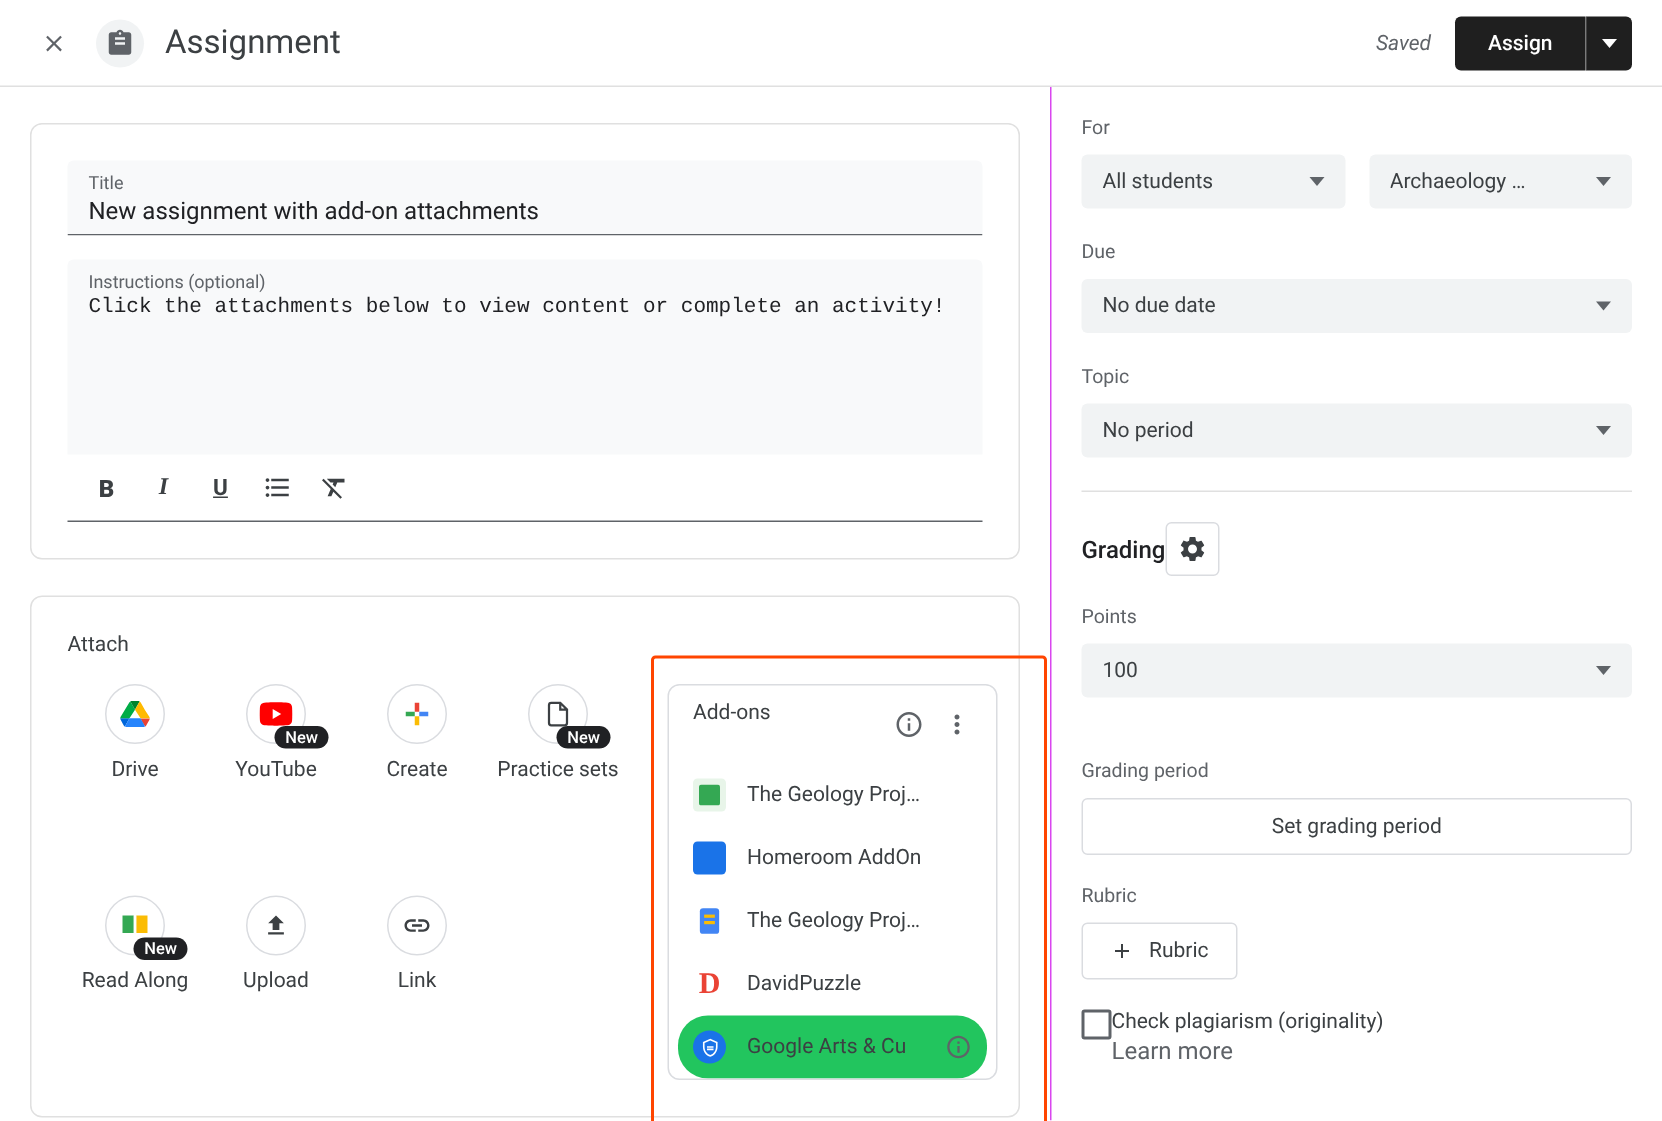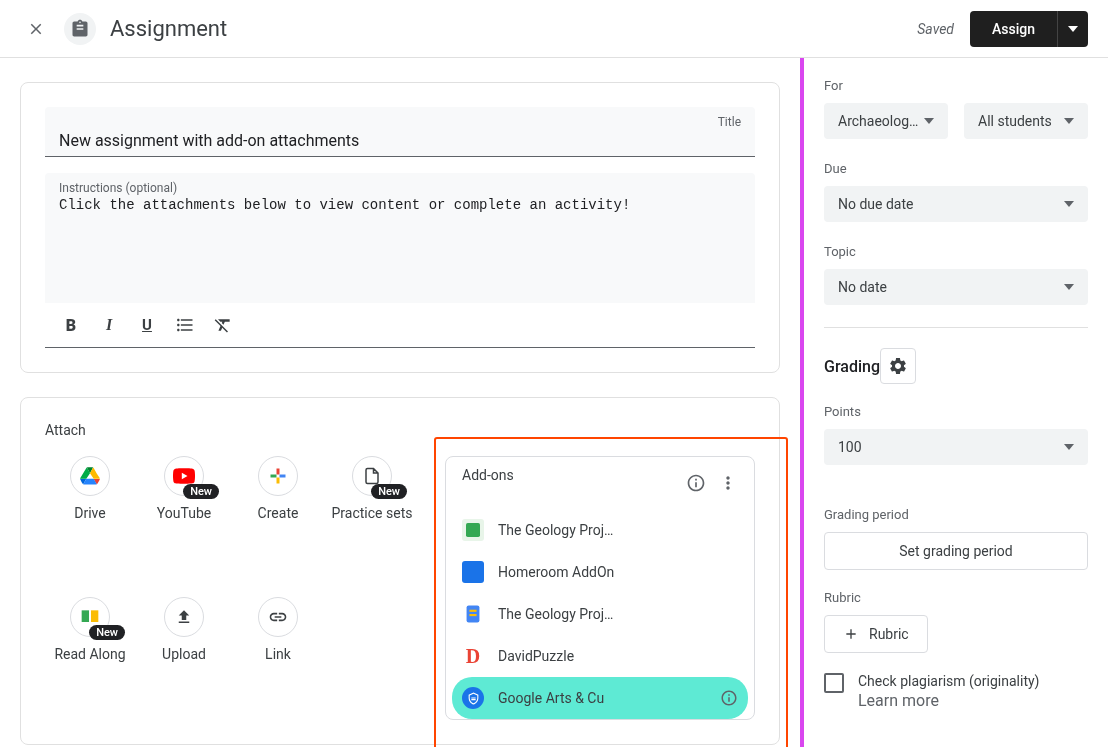--- a/index.html
+++ b/index.html
@@ -14,28 +14,28 @@
     .page-title { font-size: 22px; color: #3c4043; margin-left: 14px; font-weight: 400; }
     .header-right { margin-left: auto; display: flex; align-items: center; gap: 16px; }
     .saved { font-style: italic; color: #5f6368; font-size: 14px; }
     .assign-wrap { display: flex; }
     .assign-btn { background: #1f1f1f; color: #fff; padding: 10px 22px; font-size: 14px; border: none; border-radius: 4px 0 0 4px; cursor: pointer; font-weight: 500; }
     .assign-drop { background: #1f1f1f; color: #fff; border: none; border-left: 1px solid #444; padding: 10px 10px; border-radius: 0 4px 4px 0; cursor: pointer; display: flex; align-items: center; }
     
     
     .main { display: flex; height: calc(747px - 58px); }
     .left { flex: 1; padding: 24px 20px; overflow-y: auto; }
-    .right { width: 308px; border-left: 4px solid #d946ef; padding: 20px 20px; overflow-y: auto; }
+    .right { width: 408px; border-left: 1px solid #d946ef; padding: 20px 20px; overflow-y: auto; }
     
     
     .card { border: 1px solid #e0e0e0; border-radius: 8px; padding: 24px; margin-bottom: 24px; background: #fff; }
     
     
     .field-title { background: #f8f9fa; border-bottom: 1px solid #5f6368; padding: 8px 14px 6px; border-radius: 4px 4px 0 0; }
-    .field-title label { font-size: 12px; color: #5f6368; display: block; text-align: right; }
+    .field-title label { font-size: 12px; color: #5f6368; display: block; }
     .field-title .val { font-size: 16px; color: #202124; margin-top: 2px; }
     
     
     .field-instr { background: #f8f9fa; border-radius: 4px 4px 0 0; margin-top: 16px; padding: 8px 14px 10px; min-height: 130px; }
     .field-instr label { font-size: 12px; color: #5f6368; display: block; }
     .field-instr .val { font-size: 14px; color: #202124; margin-top: 2px; font-family: Liberation Mono, monospace; }
     
     
     .toolbar { display: flex; gap: 14px; padding: 10px 14px; border-bottom: 1px solid #5f6368; align-items: center; }
     .tool { width: 24px; height: 24px; display: flex; align-items: center; justify-content: center; cursor: pointer; }
@@ -54,21 +54,21 @@
     .badge { position: absolute; top: 28px; right: 10px; background: #202124; color: #fff; font-size: 11px; padding: 1px 7px; border-radius: 9px; font-weight: 500; }
     
     
     .addons { flex: 1; border: 1px solid #dadce0; border-radius: 8px; min-width: 220px; position: relative; display: flex; flex-direction: column; }
     .addons-hilite { position: absolute; border: 2px solid #ff4500; border-radius: 3px; pointer-events: none; top: -20px; left: -12px; right: -34px; bottom: -32px; }
     .addons-head { display: flex; padding: 10px 10px 10px 16px; }
     .addons-head .t { font-size: 14px; color: #3c4043; flex: 1; }
     .addons-head .ico { width: 32px; height: 32px; display: flex; align-items: center; justify-content: center; cursor: pointer; border-radius: 50%; }
     .addons-list { overflow-y: auto; }
     .addon-row { display: flex; align-items: center; padding: 10px 16px; cursor: pointer; gap: 14px; }
-    .addon-row.hover { background: #5eead4; border-radius: 20px; margin: 0 6px; padding: 10px 10px; }
+    .addon-row.hover { background: #22c55e; border-radius: 20px; margin: 0 6px; padding: 10px 10px; }
     .addon-ico { width: 22px; height: 22px; flex-shrink: 0; border-radius: 3px; display: flex; align-items: center; justify-content: center; }
     .addon-label { font-size: 14px; color: #3c4043; white-space: nowrap; overflow: hidden; text-overflow: ellipsis; flex: 1; }
     .addons::-webkit-scrollbar, .addons-list::-webkit-scrollbar { width: 10px; }
     .addons-list::-webkit-scrollbar-thumb { background: #bdc1c6; border-radius: 5px; }
     
     
     .side-label { font-size: 13px; color: #5f6368; margin-bottom: 10px; }
     .side-row { display: flex; gap: 16px; margin-bottom: 22px; }
     .chip { background: #f1f3f4; border-radius: 4px; padding: 10px 14px; display: flex; align-items: center; justify-content: space-between; cursor: pointer; flex: 1; min-width: 0; }
     .chip .txt { font-size: 14px; color: #3c4043; white-space: nowrap; overflow: hidden; text-overflow: ellipsis; }
@@ -77,21 +77,21 @@
     .divider { border: none; border-top: 1px solid #e0e0e0; margin: 2px 0 20px; }
     
     .grading-head { display: flex; align-items: center; margin-bottom: 20px; }
     .grading-head h2 { font-size: 16px; font-weight: 500; color: #202124; }
     .gear { width: 36px; height: 36px; border: 1px solid #dadce0; border-radius: 4px; display: flex; align-items: center; justify-content: center; cursor: pointer; }
     
     .side-group { margin-bottom: 20px; }
     .outline-btn { border: 1px solid #dadce0; background: #fff; padding: 10px 18px; border-radius: 4px; font-size: 14px; color: #3c4043; cursor: pointer; display: inline-flex; align-items: center; gap: 10px; }
     .outline-btn.full { width: 100%; justify-content: center; }
     
-    .checkbox-row { display: flex; align-items: flex-start; gap: 14px; }
+    .checkbox-row { display: flex; align-items: flex-start; }
     .checkbox { width: 20px; height: 20px; border: 2px solid #5f6368; border-radius: 2px; cursor: pointer; flex-shrink: 0; }
     .check-label { font-size: 14px; color: #3c4043; }
     .learn-more { font-size: 16px; color: #5f6368; margin-top: 2px; }
     
     .triangle-down { width: 0; height: 0; border-left: 5px solid transparent; border-right: 5px solid transparent; border-top: 6px solid currentColor; }
   </style>
 </head>
 <body>
 
 <div class="header">
@@ -285,41 +285,41 @@
           </div>
         </div>
       </div>
     </div>
   </div>
 
   <div class="right">
     <div class="side-label">For</div>
     <div class="side-row">
       <div class="chip">
+        <span class="txt">All students</span>
+        <span class="triangle-down" style="color:#5f6368"></span>
+      </div>
+      <div class="chip">
         <span class="txt">Archaeology …</span>
-        <span class="triangle-down" style="color:#5f6368"></span>
-      </div>
-      <div class="chip">
-        <span class="txt">All students</span>
         <span class="triangle-down" style="color:#5f6368"></span>
       </div>
     </div>
 
     <div class="side-label">Due</div>
     <div class="side-row">
       <div class="chip full">
         <span class="txt">No due date</span>
         <span class="triangle-down" style="color:#5f6368"></span>
       </div>
     </div>
 
     <div class="side-label">Topic</div>
     <div class="side-row">
       <div class="chip full">
-        <span class="txt">No date</span>
+        <span class="txt">No period</span>
         <span class="triangle-down" style="color:#5f6368"></span>
       </div>
     </div>
 
     <hr class="divider">
 
     <div class="grading-head">
       <h2>Grading</h2>
       <div class="gear">
         <svg width="20" height="20" viewBox="0 0 24 24">

